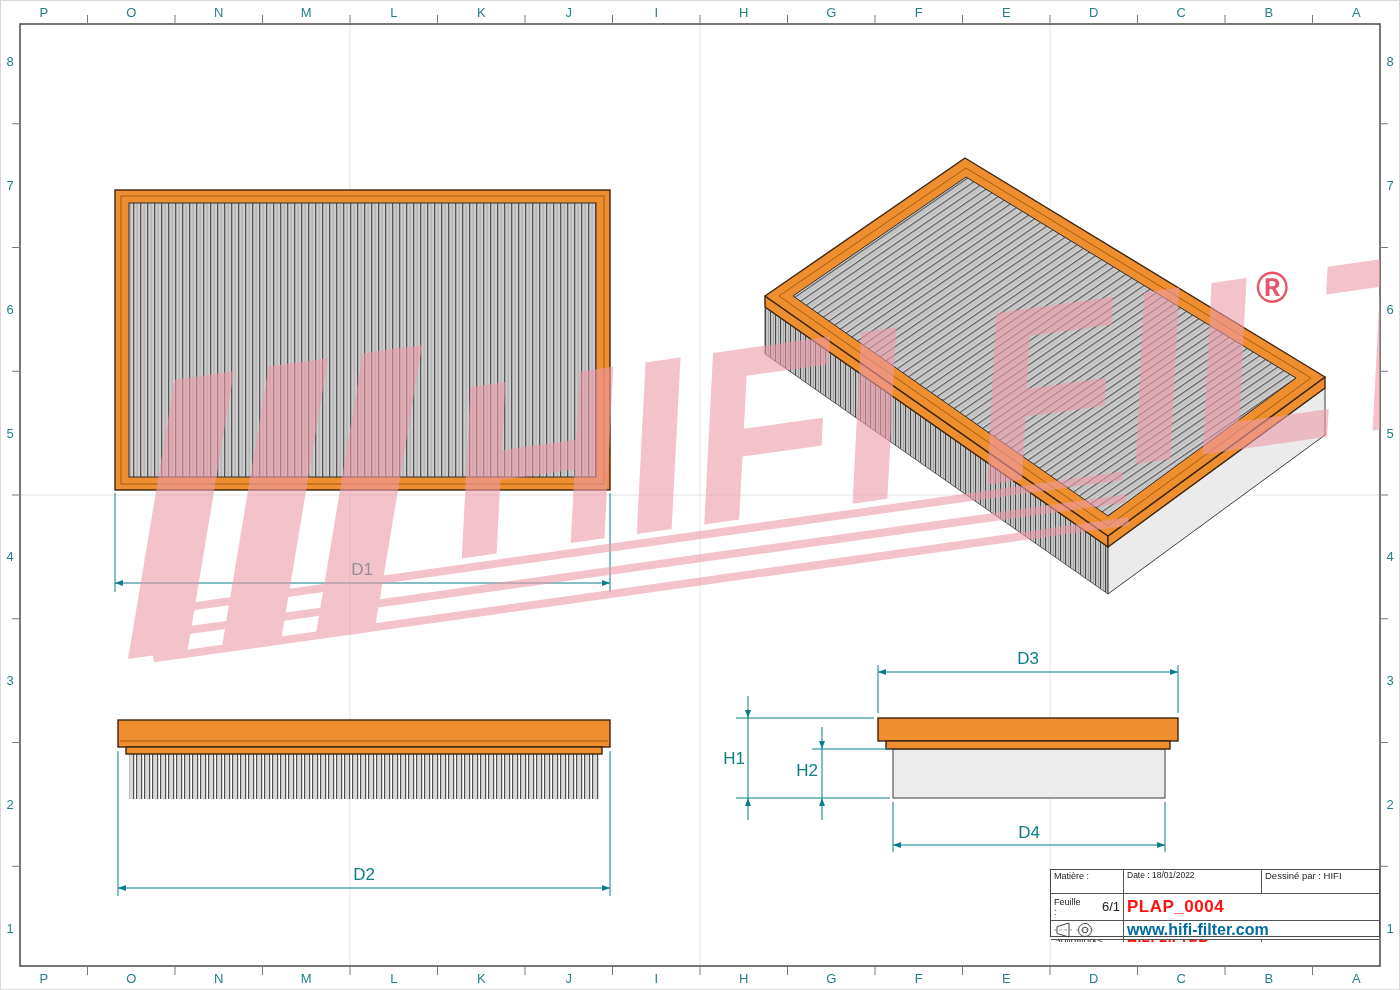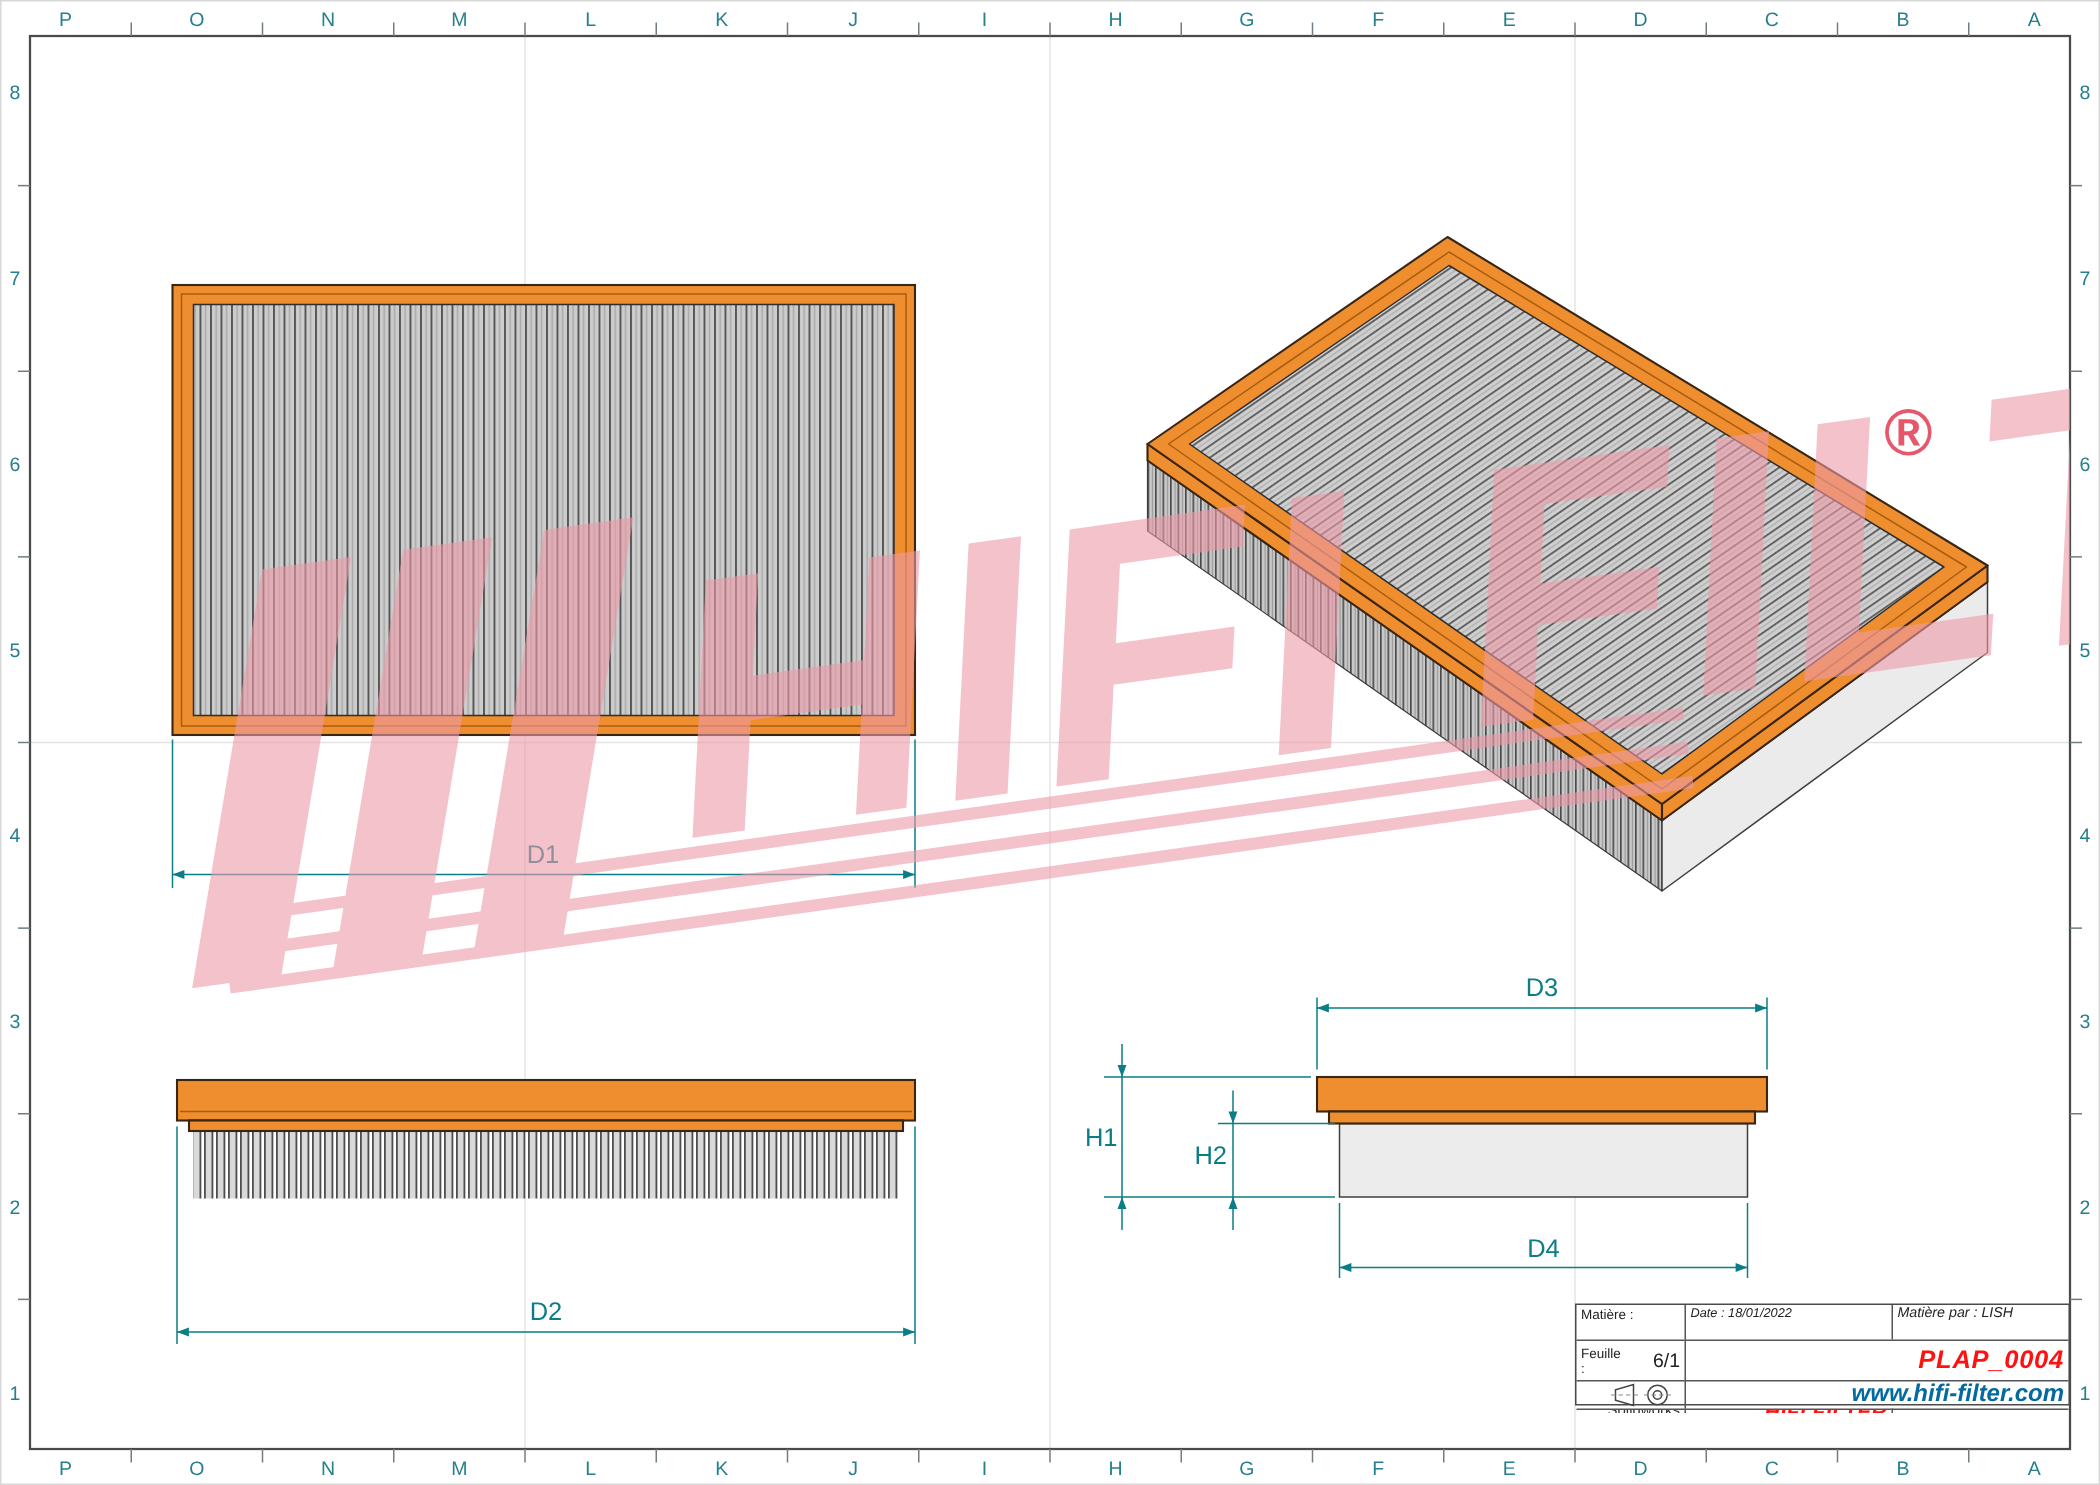--- a/index.html
+++ b/index.html
@@ -23,23 +23,23 @@
   .dimtext{fill:var(--dim-teal,#0a7d87);font-size:17px;text-anchor:middle;}
   .dimtext.end{text-anchor:end;}
   #ticks line{stroke:#6e7e84;stroke-width:1;}
   .fold{stroke:#e4e4e4;stroke-width:1;}
 
   
   .title-block{position:absolute;left:1050px;top:869px;width:330px;height:68px;
      display:grid;grid-template-columns:72px 138px auto;grid-template-rows:23px 27px 19px auto;
      border:1.4px solid #4a4a4a;box-sizing:border-box;color:#222;background:rgba(255,255,255,.0);}
   .tb-cell{padding:1px 3px;overflow:hidden;display:flex;align-items:flex-start;box-sizing:border-box;line-height:1.15;}
-  .bl{border-left:1px solid #555;font-style:italic;}
+  .bl{border-left:1px solid #555;}
   .bt{border-top:1px solid #555;}
-  .ctr{align-items:center;justify-content:flex-end;}
+  .ctr{align-items:center;justify-content:flex-start;}
   .tb-tiny{font-size:9px;}
   .tb-date{font-size:8.5px;}
   .tb-drawn{font-size:9.5px;}
   .sheet-val{font-size:13px;margin-left:3px;}
   .part{font-size:17px;font-weight:bold;color:var(--part-red,#ff1111);letter-spacing:.5px;}
   .web{font-size:16px;font-weight:bold;color:#0369a1;}
   .cad{font-size:10px;color:#333;}
   .brand-red{font-size:14px;font-weight:bold;color:var(--part-red,#ff1111);letter-spacing:.3px;}
 </style>
 </head>
@@ -279,21 +279,21 @@
     </div>
 
   <div class="title-block">
     <div class="tb-cell tb-tiny" style="grid-column:1;grid-row:1;">
       <span>Matière :</span>
     </div>
     <div class="tb-cell tb-date bl" style="grid-column:2;grid-row:1;">
       <span>Date : 18/01/2022</span>
     </div>
     <div class="tb-cell tb-drawn bl" style="grid-column:3;grid-row:1;">
-      <span>Matière par : LISH</span>
+      <span>Dessiné par : HIFI</span>
     </div>
 
     <div class="tb-cell bt" style="grid-column:1;grid-row:2;align-items:center;gap:16px;">
       <span class="tb-tiny">Feuille :</span>
       <span class="sheet-val">6/1</span>
     </div>
     <div class="tb-cell bt bl ctr" style="grid-column:2 / 4;grid-row:2;">
       <span class="part">PLAP_0004</span>
     </div>
 

